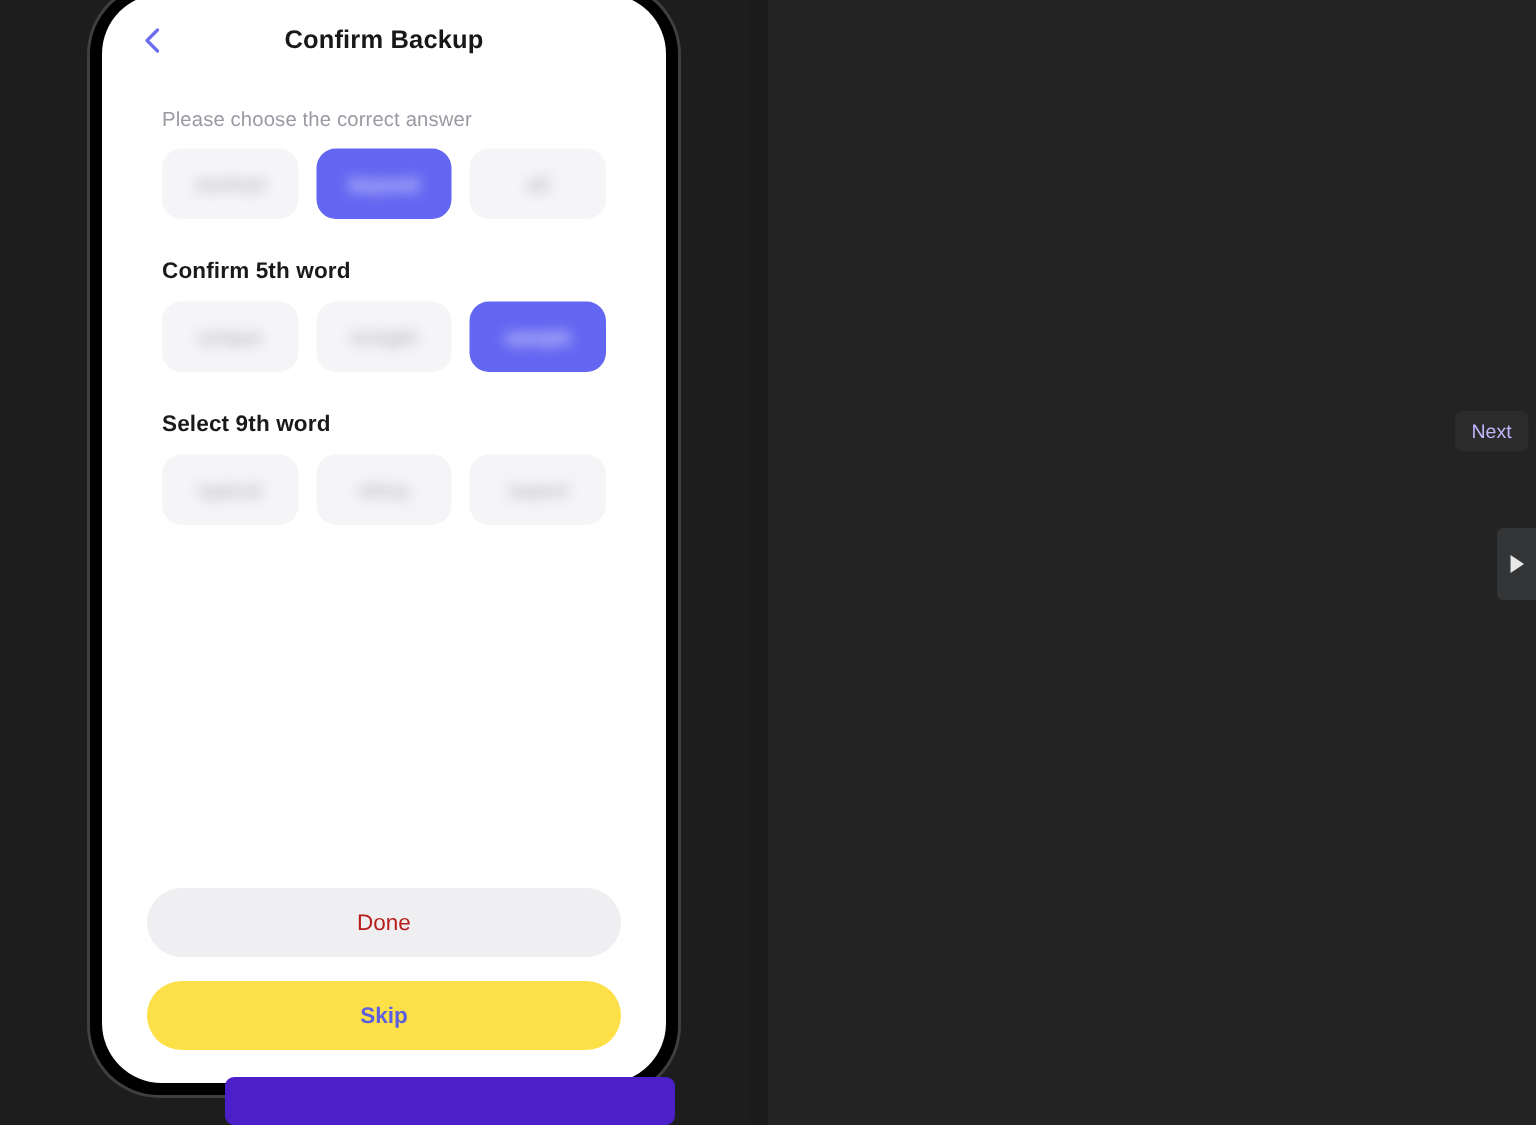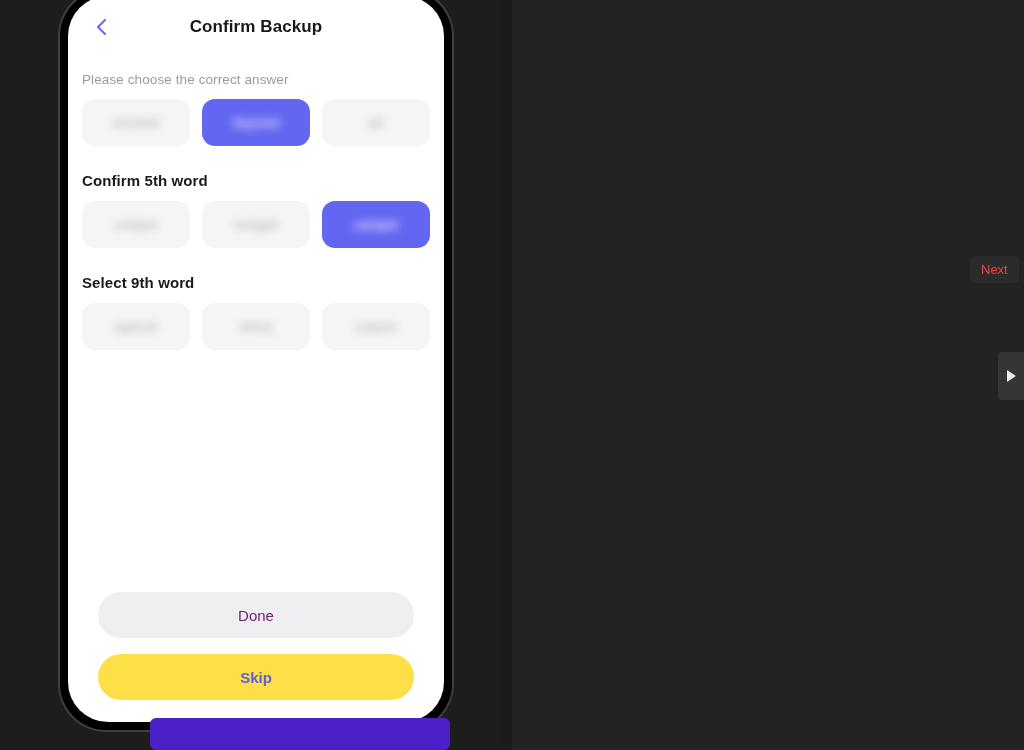--- a/index.html
+++ b/index.html
@@ -50,21 +50,21 @@
     position: absolute; left: 0; right: 0; text-align: center;
     font-size: 17px; font-weight: 700; color: #181818; letter-spacing: .1px;
   }
   .nav-left { position: relative; z-index: 2; display:flex; align-items:center; }
 
   .chev {
     width: 24px; height: 24px; display: block;
   }
 
   
-  .lbody { padding: 0 14px; }
+  .lbody { padding: 0 40px; }
   .subtle {
     font-size: 13.5px; color: #9a9aa3; margin-top: 14px; letter-spacing: .1px;
   }
   .sect-title {
     font-size: 15px; font-weight: 700; color: #1a1a1a; margin-top: 26px; letter-spacing: .1px;
   }
   .word-row { display: flex; gap: 12px; margin-top: 12px; }
   .word-btn {
     flex: 1; height: 47px; border-radius: 13px;
     background: #f5f5f7;
@@ -79,27 +79,27 @@
   .word-btn.sel .blurtext { color: #e6e6ff; filter: blur(4.6px); }
 
   .bottom-btns {
     position: absolute; left: 30px; right: 30px; bottom: 22px;
   }
   .big-btn {
     height: 46px; border-radius: 24px;
     display: flex; align-items: center; justify-content: center;
     font-size: 15px; font-weight: 500;
   }
-  .btn-done { background: #efeff1; color: #701a75; }
+  .btn-done { background: #efeff1; color: #b91c1c; }
   .btn-skip { background: #fde047; color: #5b5fe0; margin-top: 16px; font-weight: 600; }
 
   
   #next-tooltip {
-    position: absolute; left: 970px; top: 256px;
-    background: #2b2b2b; color: #ef4444;
+    position: absolute; left: 970px; top: 274px;
+    background: #2b2b2b; color: #c4b5fd;
     font-size: 13px; padding: 6px 11px; border-radius: 5px; z-index: 50;
   }
   #next-arrow-btn {
     position: absolute; left: 998px; top: 352px; width: 26px; height: 48px;
     background: #333537; border-radius: 4px 0 0 4px;
     display: flex; align-items: center; justify-content: center; z-index: 50;
   }
   #next-arrow-btn .tri {
     width: 0; height: 0; border-left: 9px solid #e8e8e8;
     border-top: 6px solid transparent; border-bottom: 6px solid transparent;

